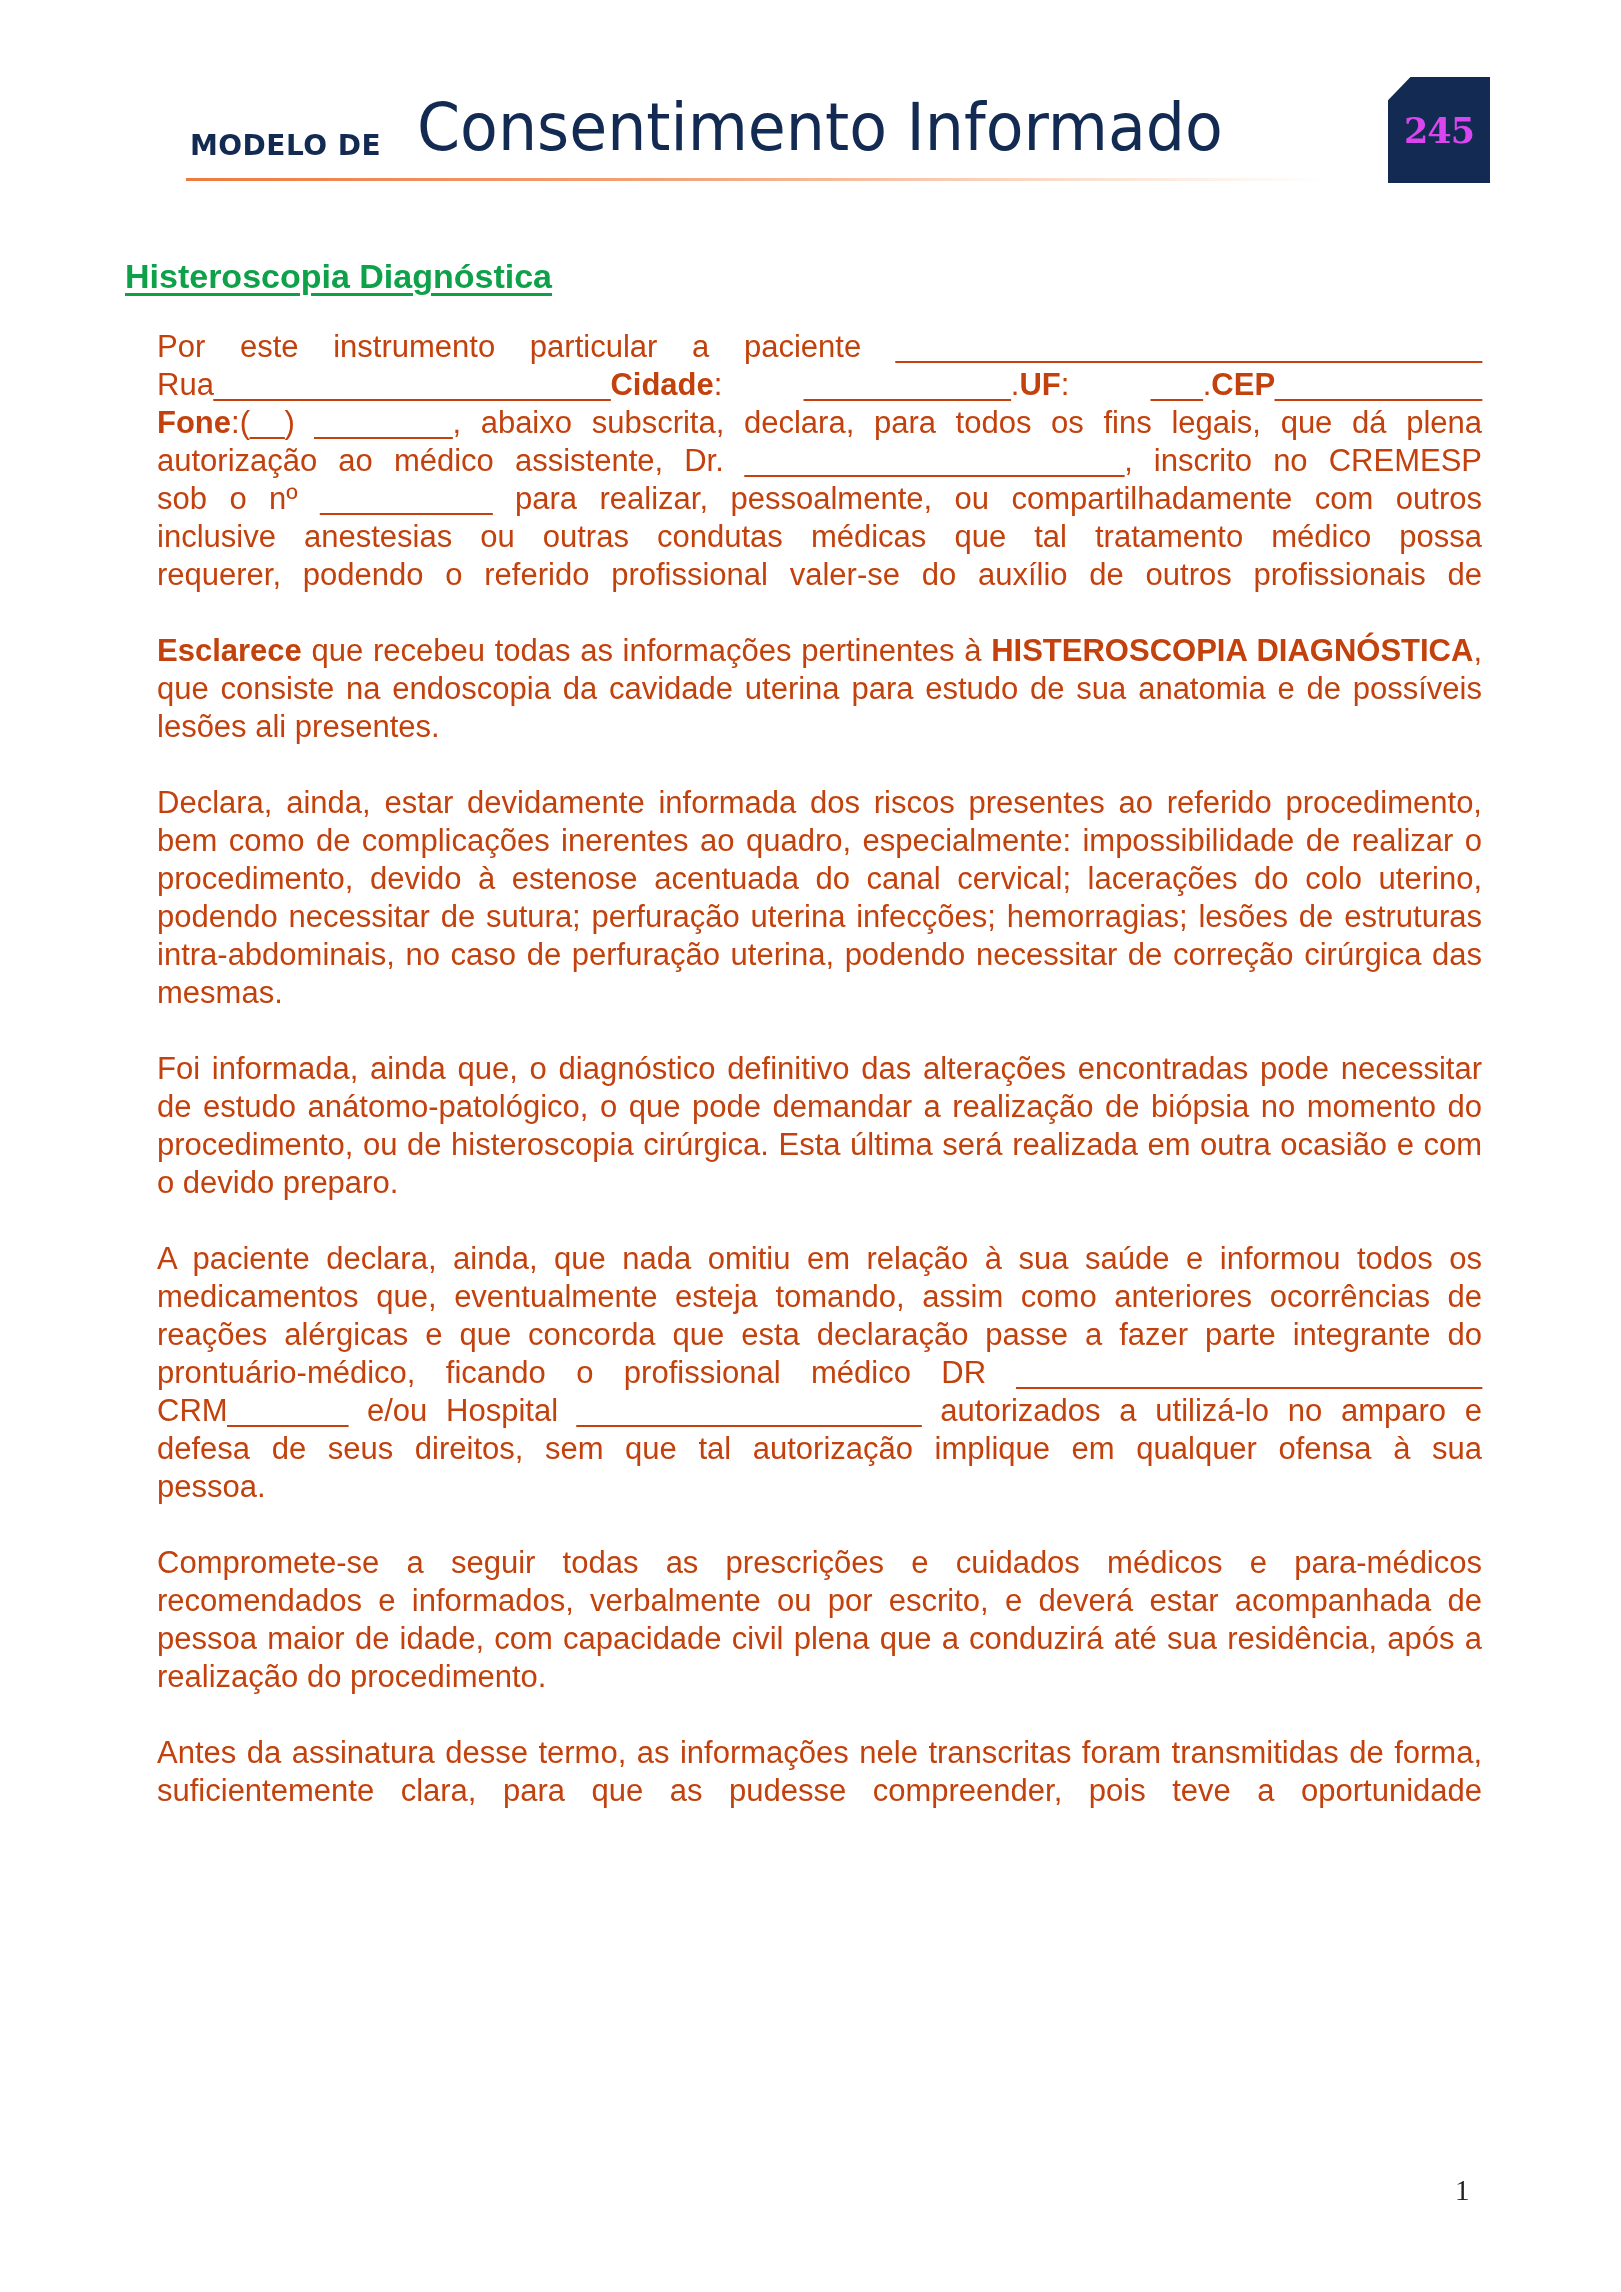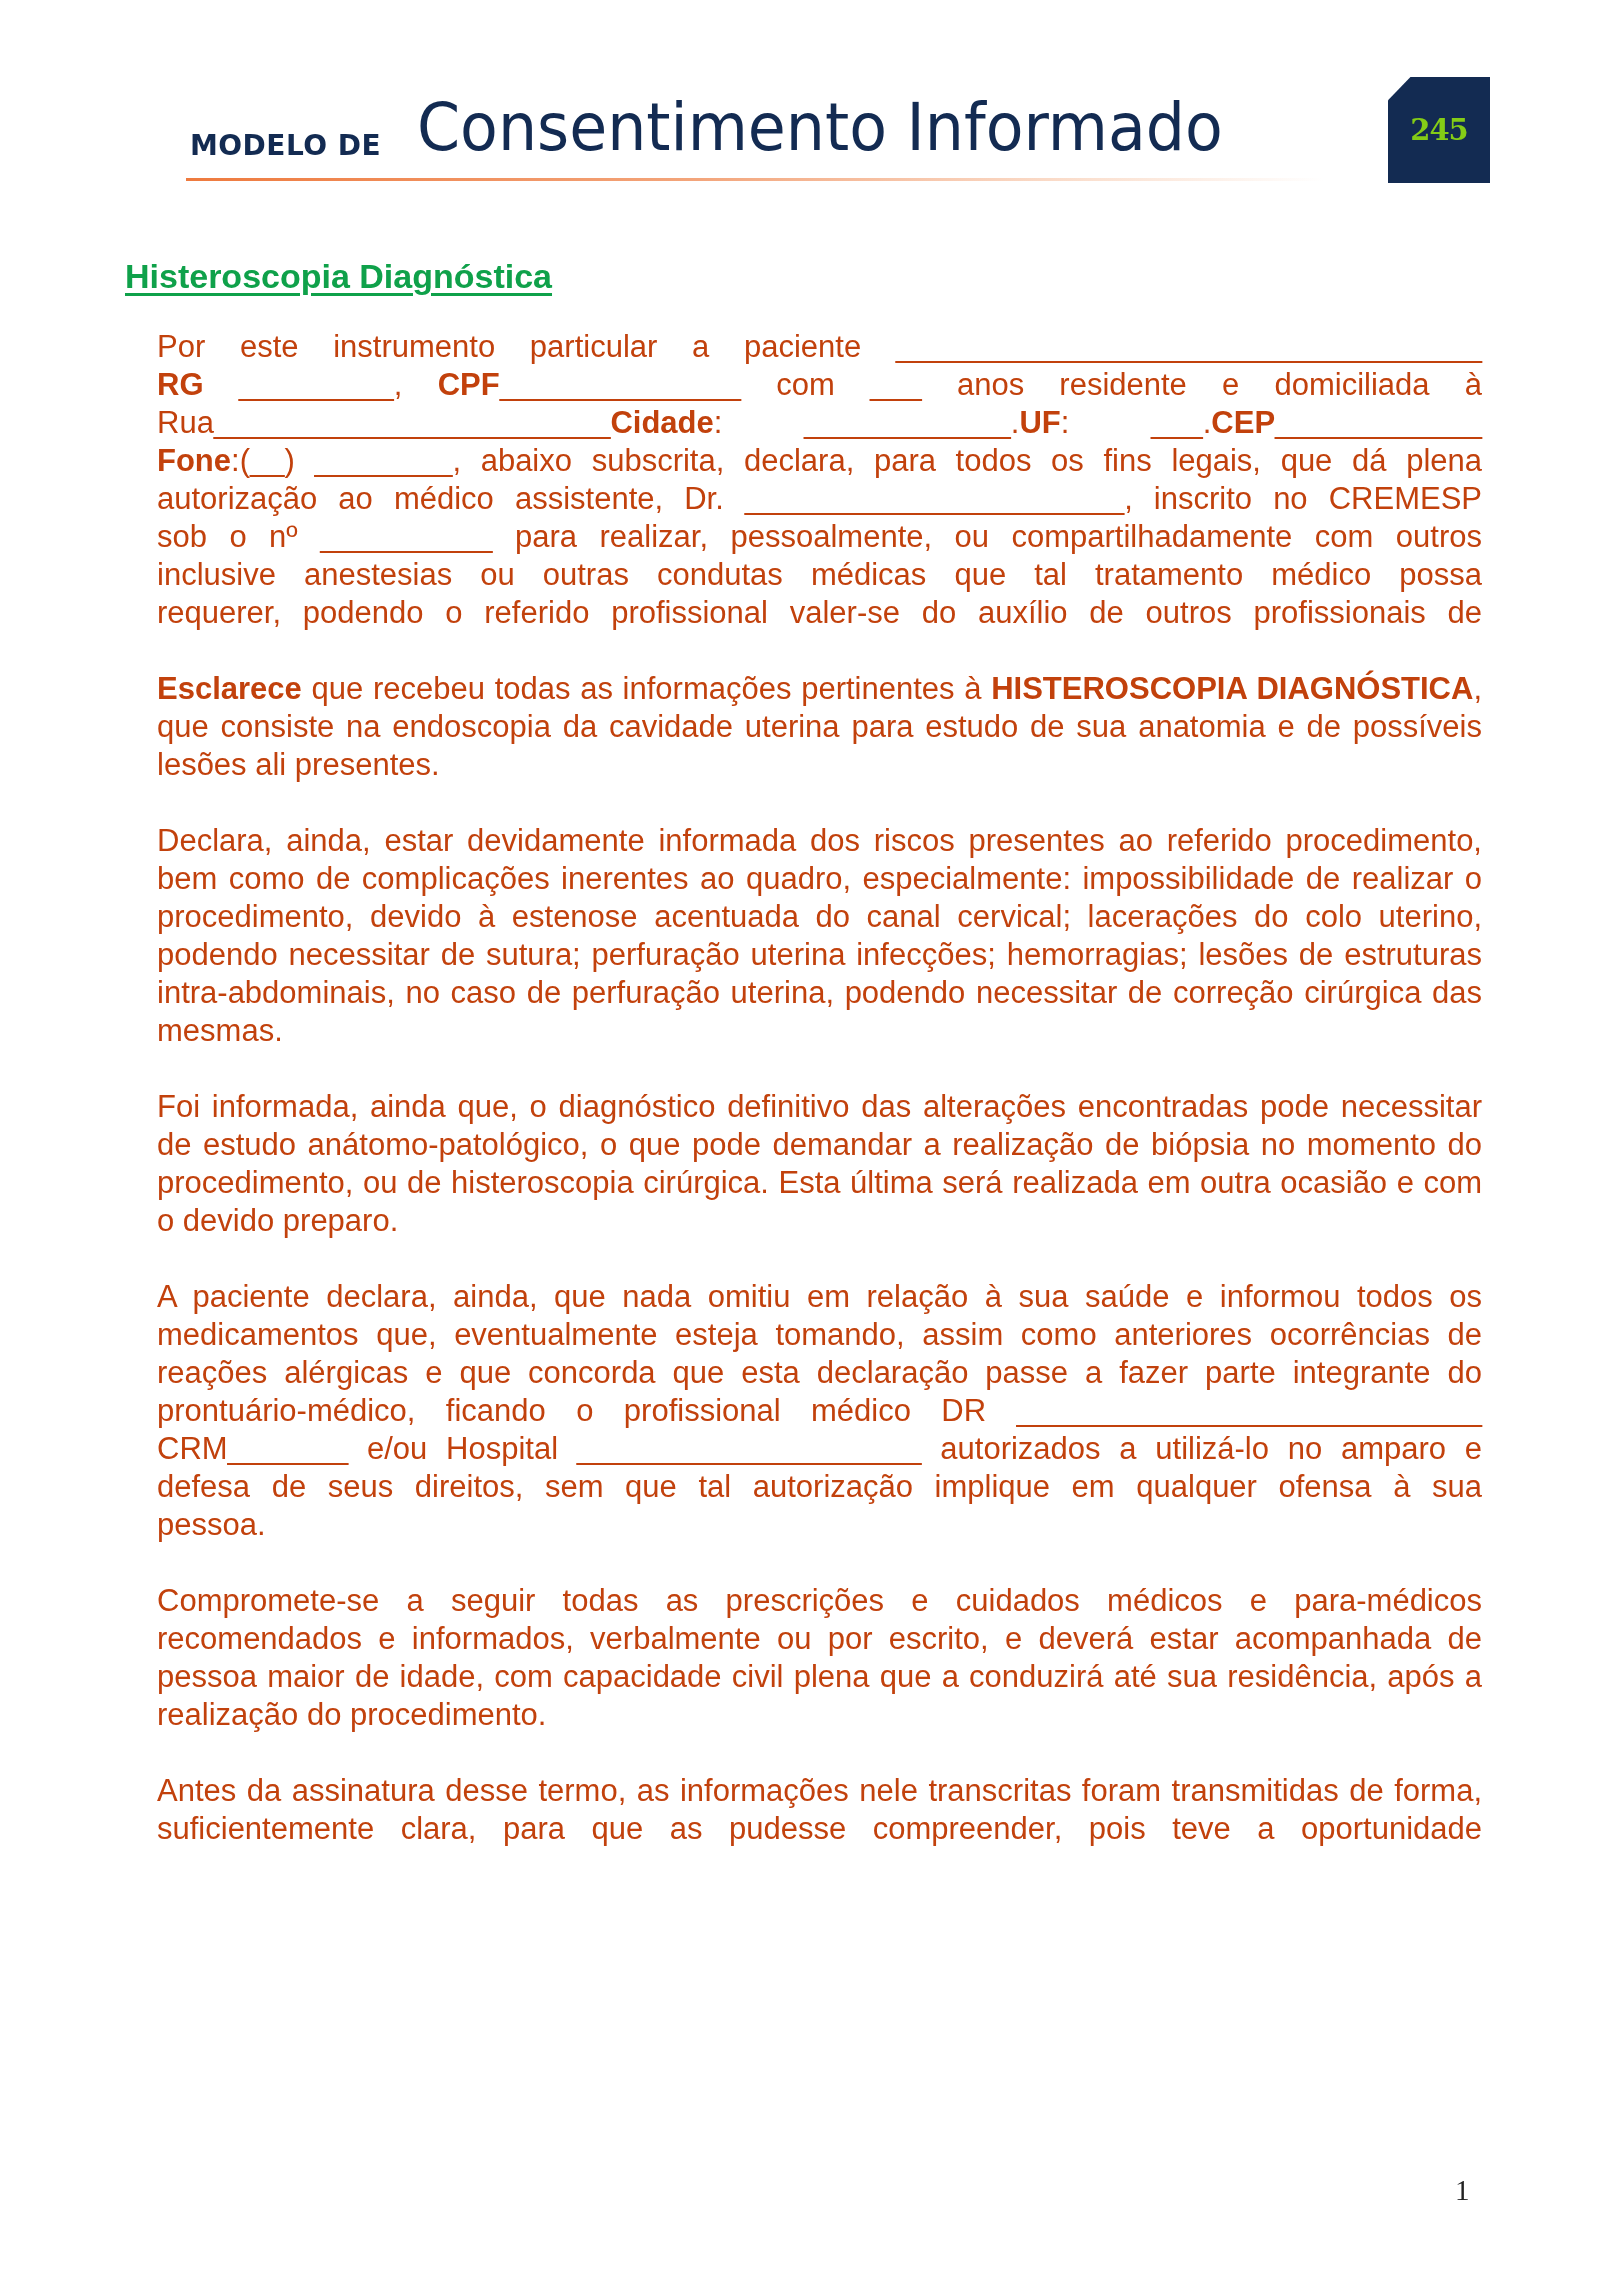--- a/index.html
+++ b/index.html
@@ -22,21 +22,21 @@
     background: linear-gradient(to right, #ee7a3e 0%, #f3a57b 45%, #fbe1d1 80%, rgba(255,255,255,0) 100%);
   }
   .page-badge {
     position: absolute; left: 1388px; top: 77px; width: 102px; height: 106px;
     background: #132b52;
     clip-path: polygon(22% 0, 100% 0, 100% 100%, 0 100%, 0 22%);
     display: flex; align-items: center; justify-content: center;
   }
   .page-badge span {
     font-family: "DejaVu Serif", serif; font-weight: bold;
-    font-size: 29px; color: #84cc16; letter-spacing: -1px;
+    font-size: 35px; color: #d946ef; letter-spacing: -1px;
   }
 
   .section-title {
     position: absolute; left: 125px; top: 257px;
     font-family: "Liberation Sans", sans-serif; font-weight: bold;
     font-size: 34px; color: #0fa14a; text-decoration: underline;
     text-decoration-thickness: 2.9px; text-underline-offset: 4.9px;
   }
 
   .body-text {
@@ -64,21 +64,20 @@
 </div>
 <div class="page-badge">
   <span>245</span>
 </div>
 
 <div class="section-title">Histeroscopia Diagnóstica</div>
 
 <div class="body-text">
   <p>
     <span class="line">Por este instrumento particular a paciente __________________________________</span>
-    <span class="line"><b>RG</b><span> _________, </span><b>CPF</b><span>______________ com ___ anos residente e domiciliada à</span></span>
     <span class="line"><span>Rua_______________________</span><b>Cidade</b><span>: ____________.</span><b>UF</b><span>: ___.</span><b>CEP</b><span>____________</span></span>
     <span class="line"><b>Fone</b><span>:(__) ________, abaixo subscrita, declara, para todos os fins legais, que dá plena</span></span>
     <span class="line">autorização ao médico assistente, Dr. ______________________, inscrito no CREMESP</span>
     <span class="line">sob o nº __________ para realizar, pessoalmente, ou compartilhadamente com outros</span>
     <span class="line">inclusive anestesias ou outras condutas médicas que tal tratamento médico possa</span>
     <span class="line">requerer, podendo o referido profissional valer-se do auxílio de outros profissionais de</span>
   </p>
 
   <p><b>Esclarece</b><span> que recebeu todas as informações pertinentes à </span><b>HISTEROSCOPIA DIAGNÓSTICA</b><span>, que consiste na endoscopia da cavidade uterina para estudo de sua anatomia e de possíveis lesões ali presentes.</span></p>
 

